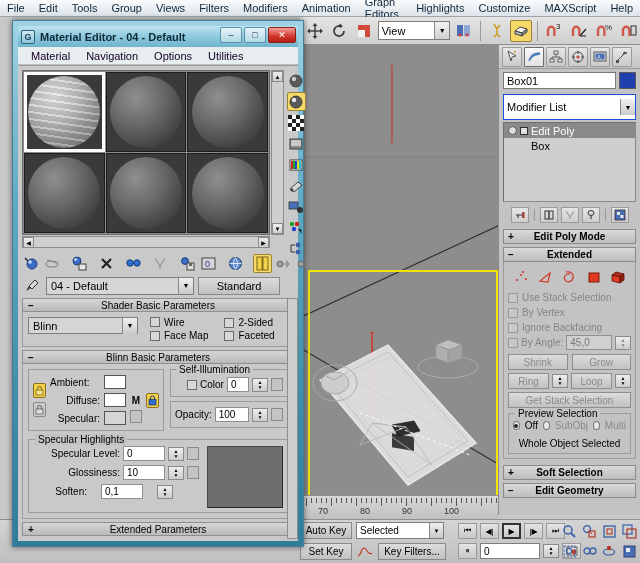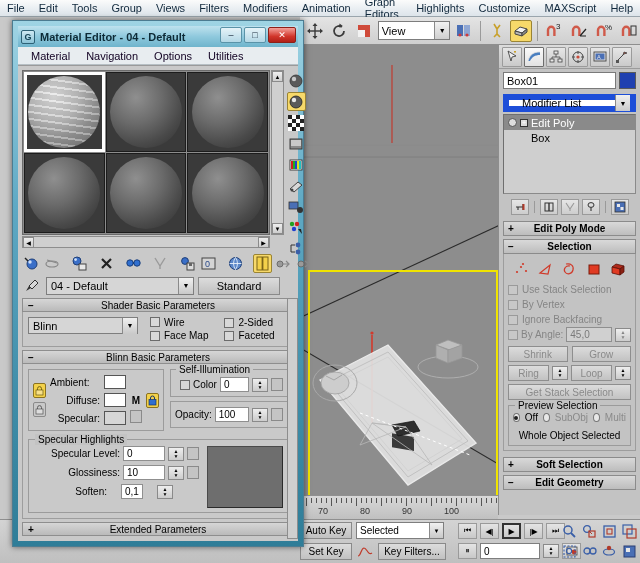--- a/index.html
+++ b/index.html
@@ -71,22 +71,22 @@
   }
   .cp-tabs { display:flex; height:24px; align-items:center; gap:2px; padding:2px 3px;
              background:linear-gradient(#dcdcdc,#c4c4c4); border-bottom:1px solid #9b9b9b;}
   .cp-tab { width:20px;height:20px;border:1px solid #9b9b9b;background:linear-gradient(#e6e6e6,#cacaca);
             display:flex;align-items:center;justify-content:center;border-radius:1px;}
   .cp-tab.sel { background:linear-gradient(#fafafa,#e2e2e2); border-color:#6d6d6d;}
   .namerow { display:flex; gap:3px; padding:3px 4px; align-items:center;}
   .namefield { flex:1; height:17px; background:#fff;border:1px solid #7a7a7a;
                font-size:11px; padding:1px 3px; display:flex;align-items:center;}
   .colorchip { width:17px;height:17px;border:1px solid #5a5a5a; background:#2040b0;}
-  .modlist { margin:2px 4px; height:18px; background:#fff;border:6px solid #1d4ed8;
-             display:flex;align-items:center;justify-content:space-between;font-size:11px;padding-left:13px;}
+  .modlist { margin:2px 4px; height:26px; background:#fff;border:1px solid #1d4ed8;
+             display:flex;align-items:center;justify-content:space-between;font-size:11px;padding-left:3px;}
   .modlist .arrow{width:15px;height:16px;background:linear-gradient(#f0f0f0,#cbcbcb);
              border-left:1px solid #8a8a8a;display:flex;align-items:center;justify-content:center;font-size:7px;}
   .stack { margin:2px 4px; height:80px; background:#cfcfcf; border:1px solid #8a8a8a;
            border-top-color:#6f6f6f; border-left-color:#6f6f6f; overflow:hidden;}
   .stack-row { height:15px; display:flex; align-items:center; gap:3px; padding-left:4px; font-size:11px;}
   .stack-row.sel { background:#8a8a8a; color:#fff; }
   .bulb { width:9px;height:9px;border-radius:50%;border:1px solid #555;background:#ddd;}
   .plusbox { width:8px;height:8px;border:1px solid #333;background:#ddd;font-size:7px;
              display:flex;align-items:center;justify-content:center;line-height:1;}
   .stacktools{display:flex;align-items:center;gap:3px;padding:3px 5px;justify-content:center;}
@@ -530,21 +530,21 @@
     <div class="rollout">
       <div class="ro-head">
         <span class="pm">+</span>
         <span>Edit Poly Mode</span>
       </div>
     </div>
 
     <div class="rollout">
       <div class="ro-head">
         <span class="pm">−</span>
-        <span>Selection</span>
+        <span>Extended</span>
       </div>
       <div class="ro-body">
         <div class="subobj-row">
           <div class="so">
             <svg width="16" height="14" viewBox="0 0 16 14">
                 <circle cx="3" cy="10" r="1.1" fill="#d03a2a"></circle>
                 <circle cx="7" cy="5" r="1.1" fill="#d03a2a"></circle>
                 <circle cx="12" cy="9" r="1.1" fill="#d03a2a"></circle>
                 <circle cx="9" cy="2" r="1.1" fill="#d03a2a"></circle>
               </svg>
@@ -1039,21 +1039,21 @@
                   <span class="lockico">
                     <svg width="9" height="11" viewBox="0 0 9 11">
                         <rect x="1" y="4.5" width="7" height="5.5" fill="#2f6fd0" stroke="#16356a" stroke-width="0.7"></rect>
                         <path d="M2.5 4.5V3a2 2 0 0 1 4 0v1.5" fill="none" stroke="#16356a" stroke-width="1"></path>
                       </svg>
                   </span>
                 </div>
               </div>
 
               <div style="width:118px;display:flex;flex-direction:column;gap:4px">
-                <div style="border:1px solid #9b9b9b;padding:7px 4px 4px 9px;position:relative">
+                <div style="border:1px solid #9b9b9b;padding:7px 4px 4px 16px;position:relative">
                   <span style="position:absolute;top:-6px;left:5px;background:#c9c9c9;padding:0 3px;font-size:10px">Self-Illumination</span>
                   <div style="display:flex;align-items:center;gap:3px">
                     <span class="chk en"></span>
                     <span style="font-size:10px">Color</span>
                     <span class="numfld en" style="flex:1">0</span>
                     <span class="spin">▲<br>▼</span>
                     <span class="mapbtn"></span>
                   </div>
                 </div>
                 <div style="border:1px solid #9b9b9b;padding:5px 4px;display:flex;align-items:center;gap:3px">
@@ -1076,21 +1076,21 @@
                     <span class="mapbtn"></span>
                   </div>
                   <div style="display:flex;align-items:center;gap:3px">
                     <span style="flex:1;text-align:right;font-size:10px">Glossiness:</span>
                     <span class="numfld en" style="width:42px">10</span>
                     <span class="spin">▲<br>▼</span>
                     <span class="mapbtn"></span>
                   </div>
                   <div style="display:flex;align-items:center;gap:14px">
                     <span style="flex:1;text-align:right;font-size:10px">Soften:</span>
-                    <span class="numfld en" style="width:22px">0,1</span>
+                    <span class="numfld en" style="width:42px">0,1</span>
                     <span class="spin">▲<br>▼</span>
                     <span style="width:12px"></span>
                   </div>
                 </div>
                 <div style="width:76px;height:62px;background:#6e6e6e;border:1px solid #4a4a4a;border-right-color:#2a2a2a;border-bottom-color:#2a2a2a"></div>
               </div>
             </div>
           </div>
         </div>
 

